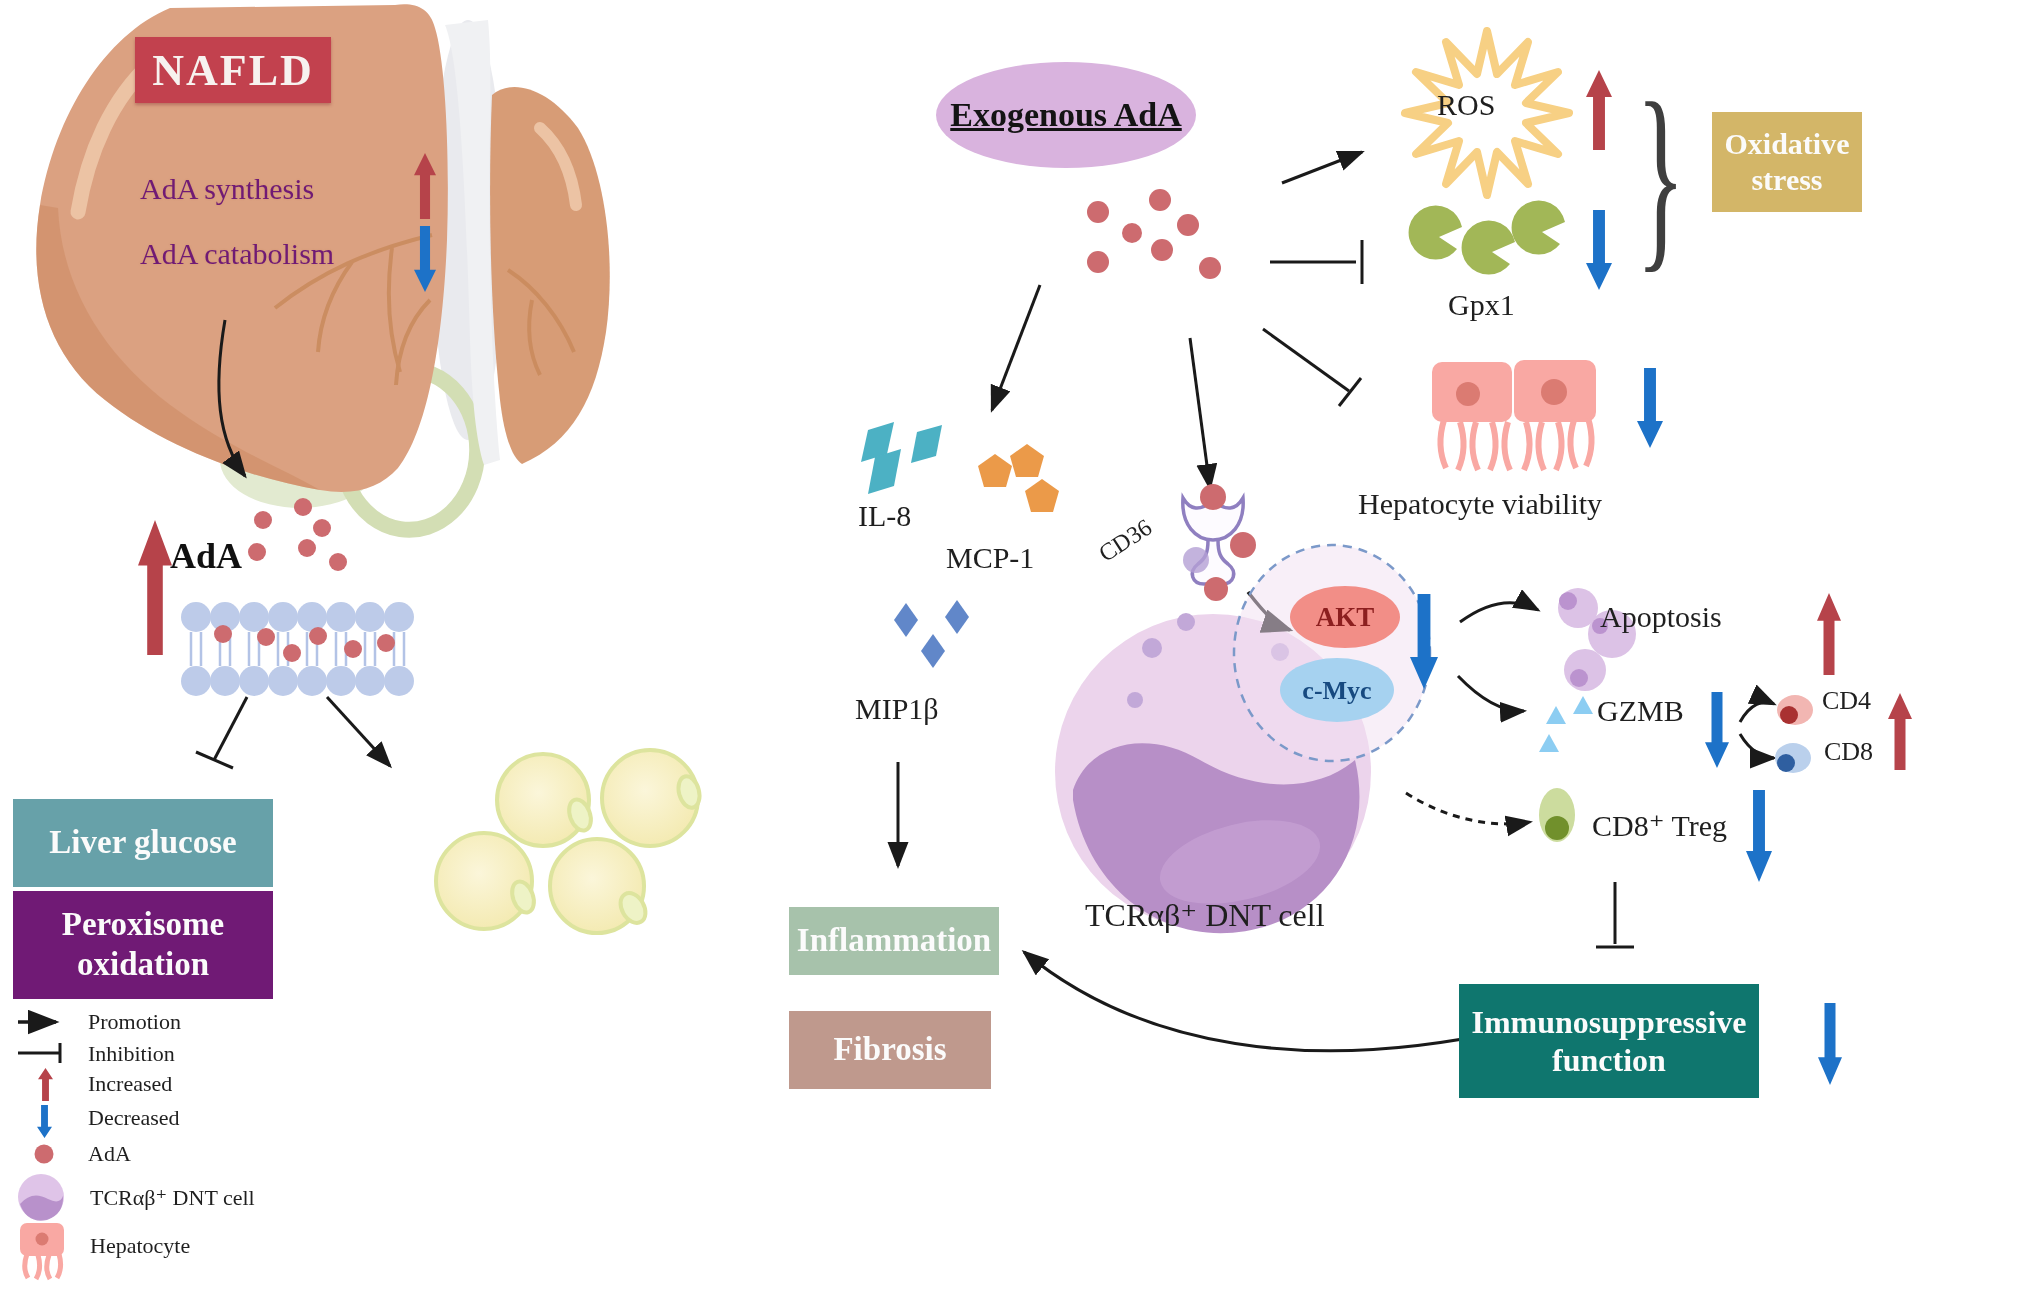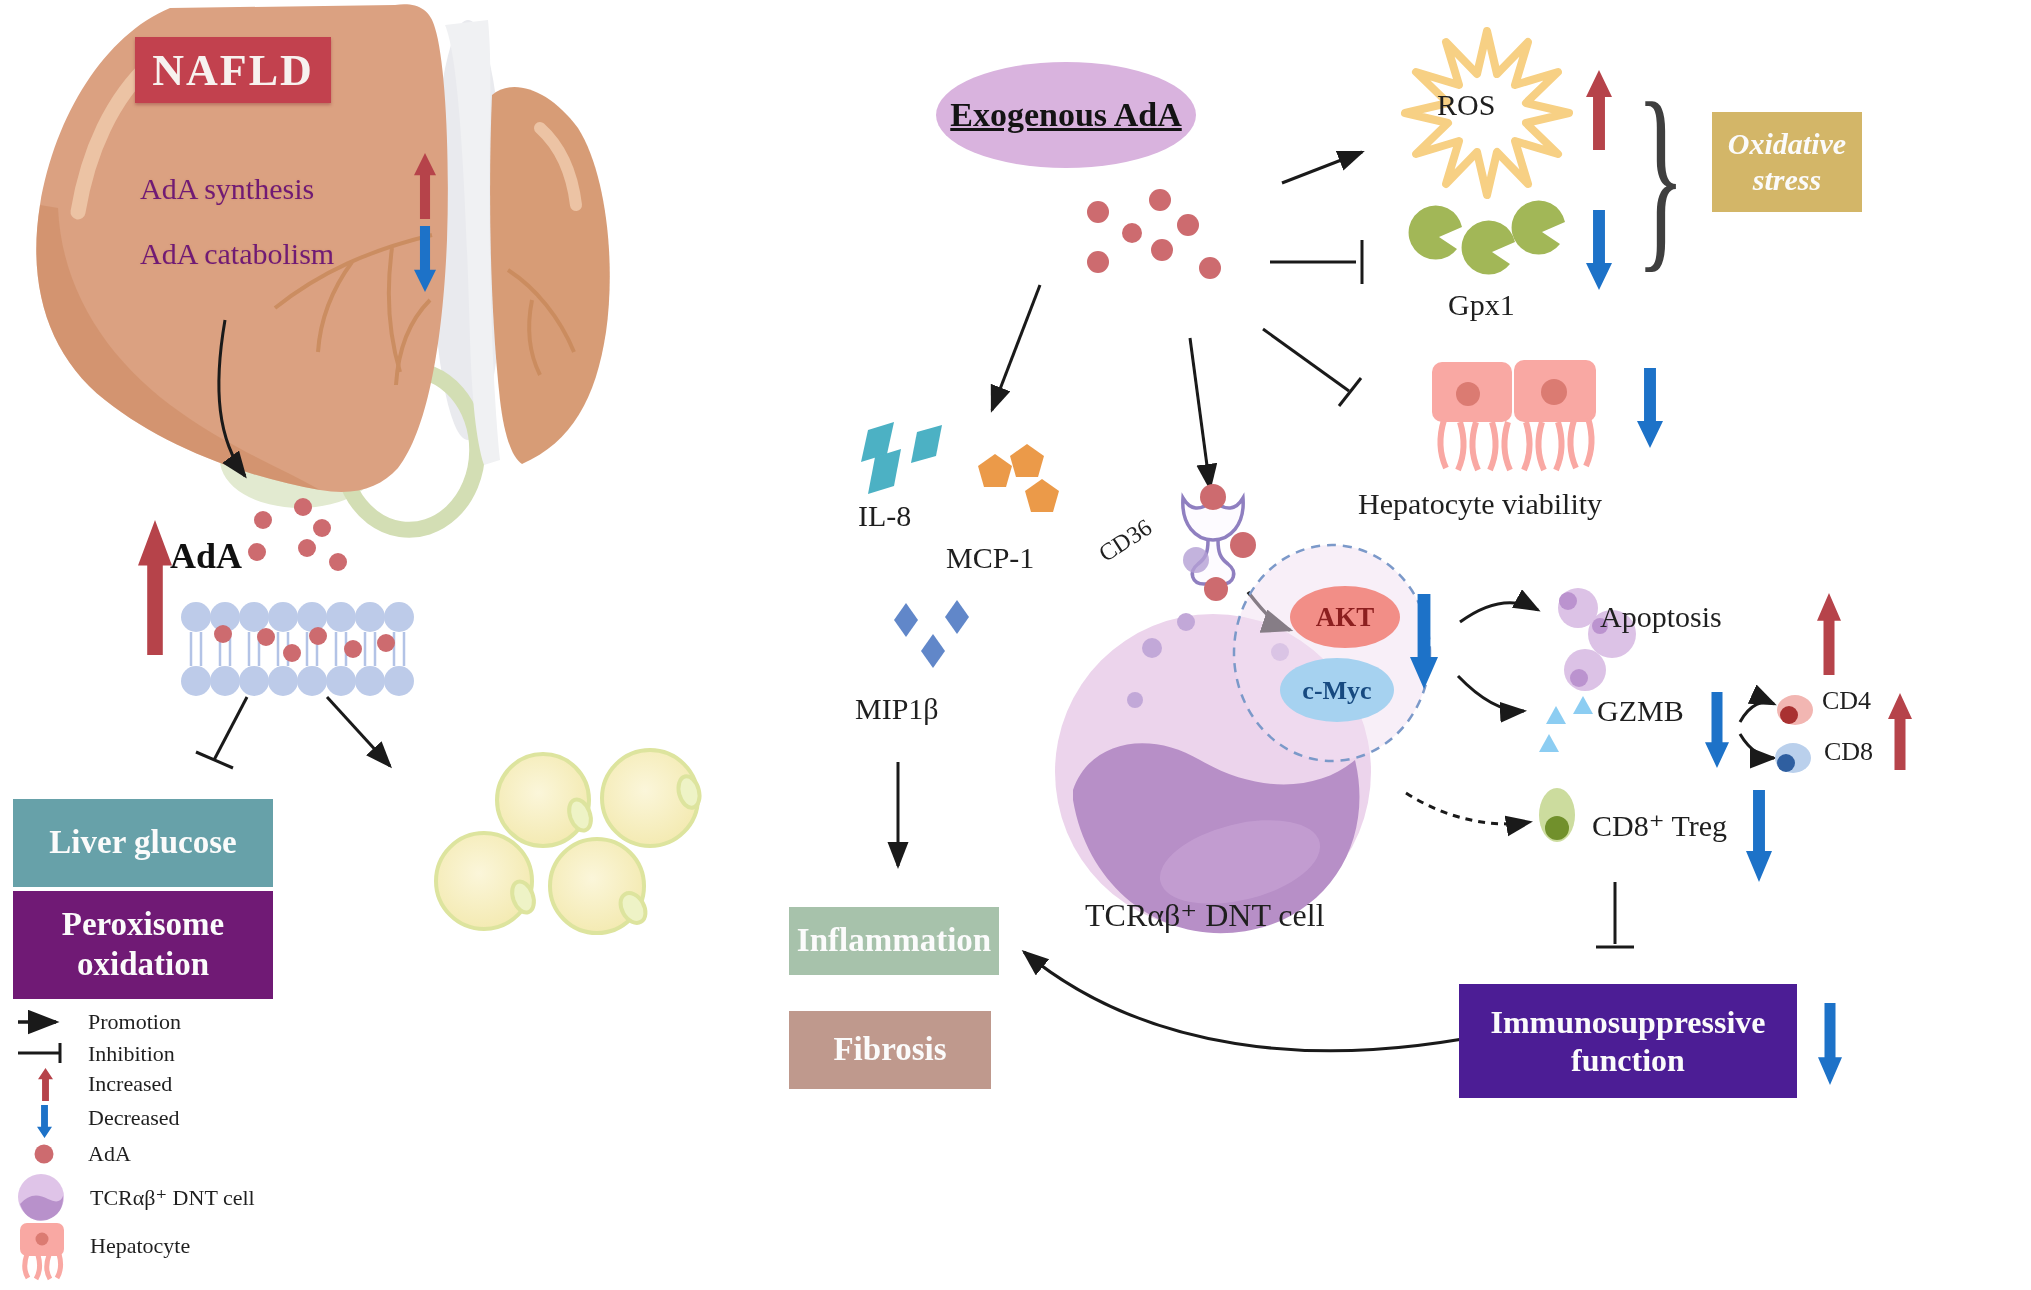--- a/index.html
+++ b/index.html
@@ -377,21 +377,21 @@
 <div class="oval" style="left:936px;top:62px;width:260px;height:106px;">
       <span>Exogenous AdA</span>
     </div>
 
 <div class="lbl" style="left:1437px;top:88px;">ROS</div>
 <div class="lbl" style="left:1448px;top:288px;">Gpx1</div>
 
 <div class="brace" style="left:1636px;top:72px;">}</div>
 
 <div class="box" style="left:1712px;top:112px;width:150px;height:100px;background:#d3b668;font-size:30px;padding:0 14px;box-sizing:border-box;">
-      <span style="white-space:normal;font-style:italic;">Oxidative stress</span>
+      <span style="white-space:normal;">Oxidative stress</span>
     </div>
 
 <div class="lbl" style="left:1358px;top:487px;">Hepatocyte viability</div>
 
 <div class="lbl" style="left:858px;top:499px;">IL-8</div>
 <div class="lbl" style="left:946px;top:541px;">MCP-1</div>
 <div class="lbl" style="left:855px;top:692px;">MIP1β</div>
 
 <div class="lbl rot" style="left:1094px;top:545px;">CD36</div>
 <div class="inner-lbl" style="left:1300px;top:602px;width:90px;font-size:27px;color:#8c1f1f;">AKT</div>
@@ -405,17 +405,17 @@
 <div class="lbl" style="left:1824px;top:737px;font-size:26px;">CD8</div>
 <div class="lbl" style="left:1592px;top:808px;">CD8⁺ Treg</div>
 
 <div class="box" style="left:789px;top:907px;width:210px;height:68px;background:#a7c2ab;">
       <span>Inflammation</span>
     </div>
 <div class="box" style="left:789px;top:1011px;width:202px;height:78px;background:#bf998d;">
       <span>Fibrosis</span>
     </div>
 
-<div class="box" style="left:1459px;top:984px;width:338px;height:114px;background:#4c1d95;font-size:32px;padding:4px 30px;box-sizing:border-box;">
+<div class="box" style="left:1459px;top:984px;width:300px;height:114px;background:#0f766e;font-size:32px;padding:4px 30px;box-sizing:border-box;">
       <span style="white-space:normal;">Immunosuppressive function</span>
     </div>
 
 </div>
 
 </body></html>

